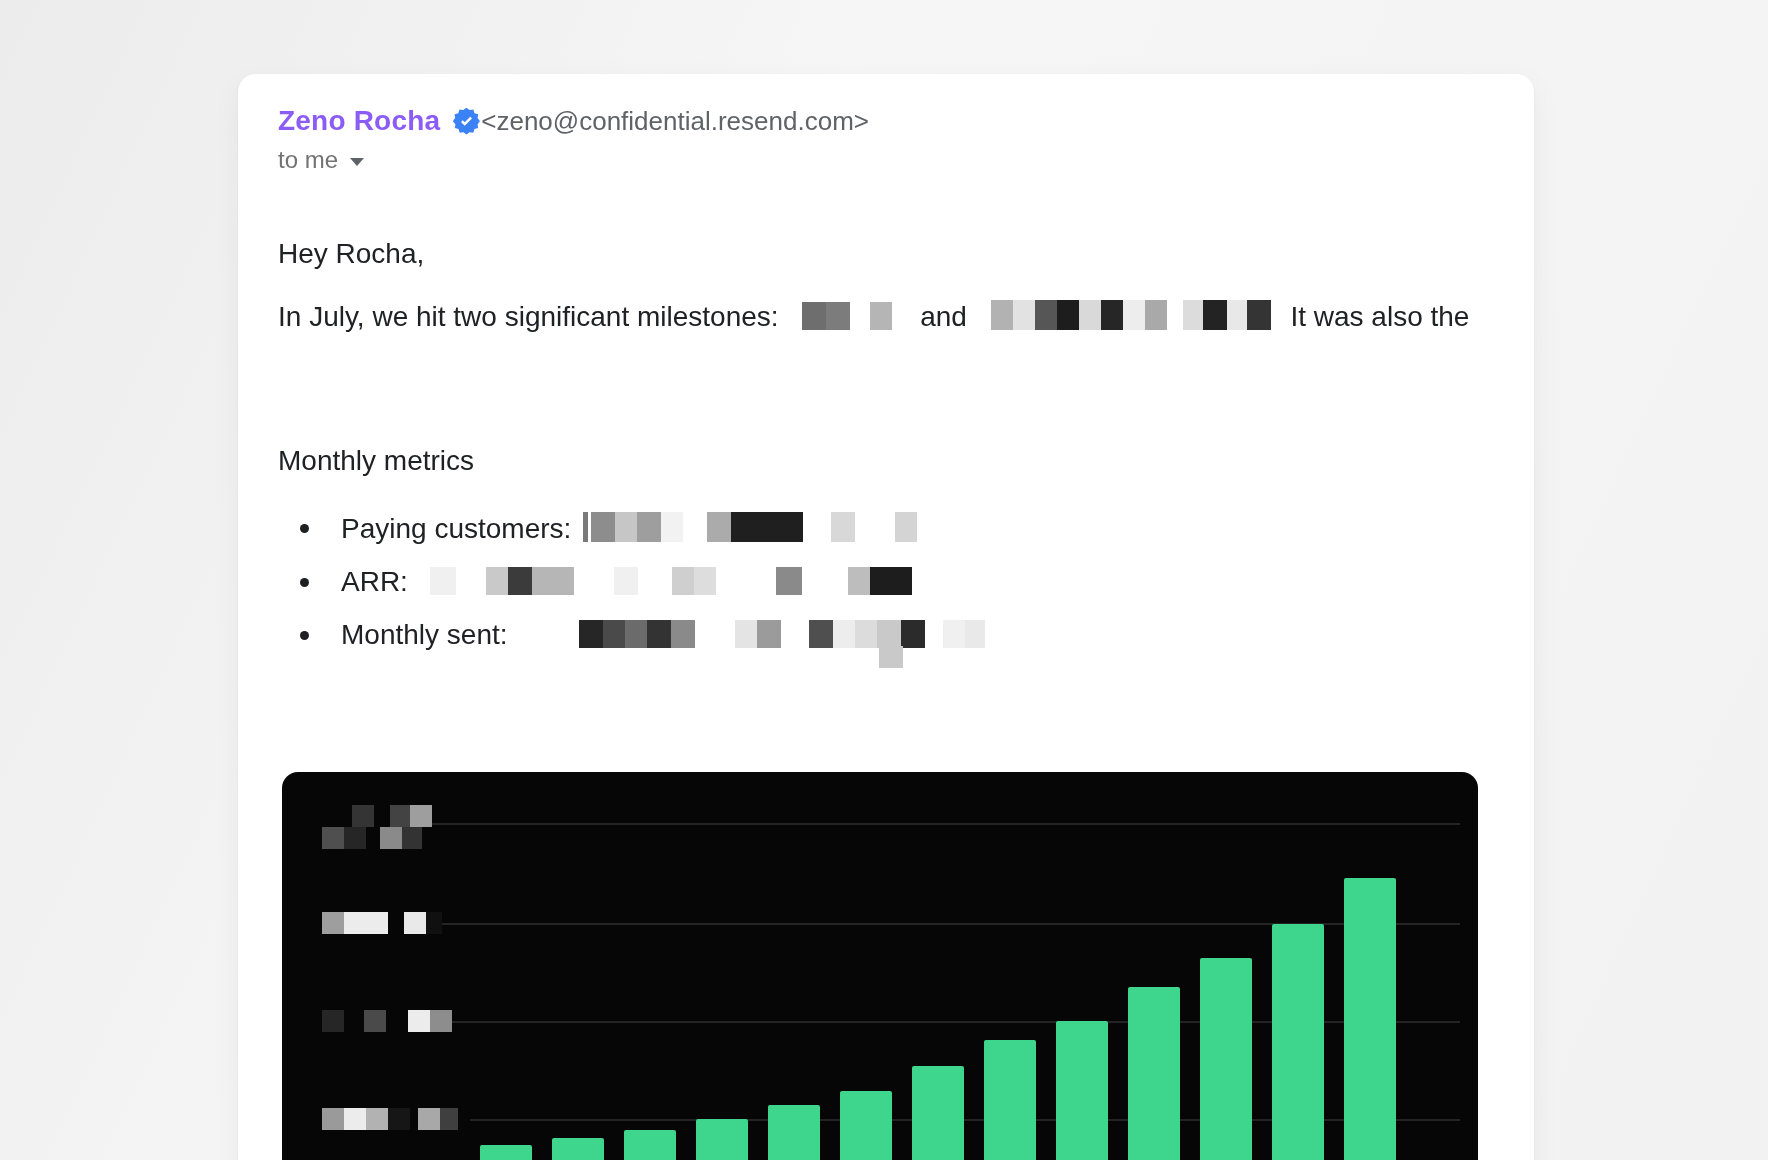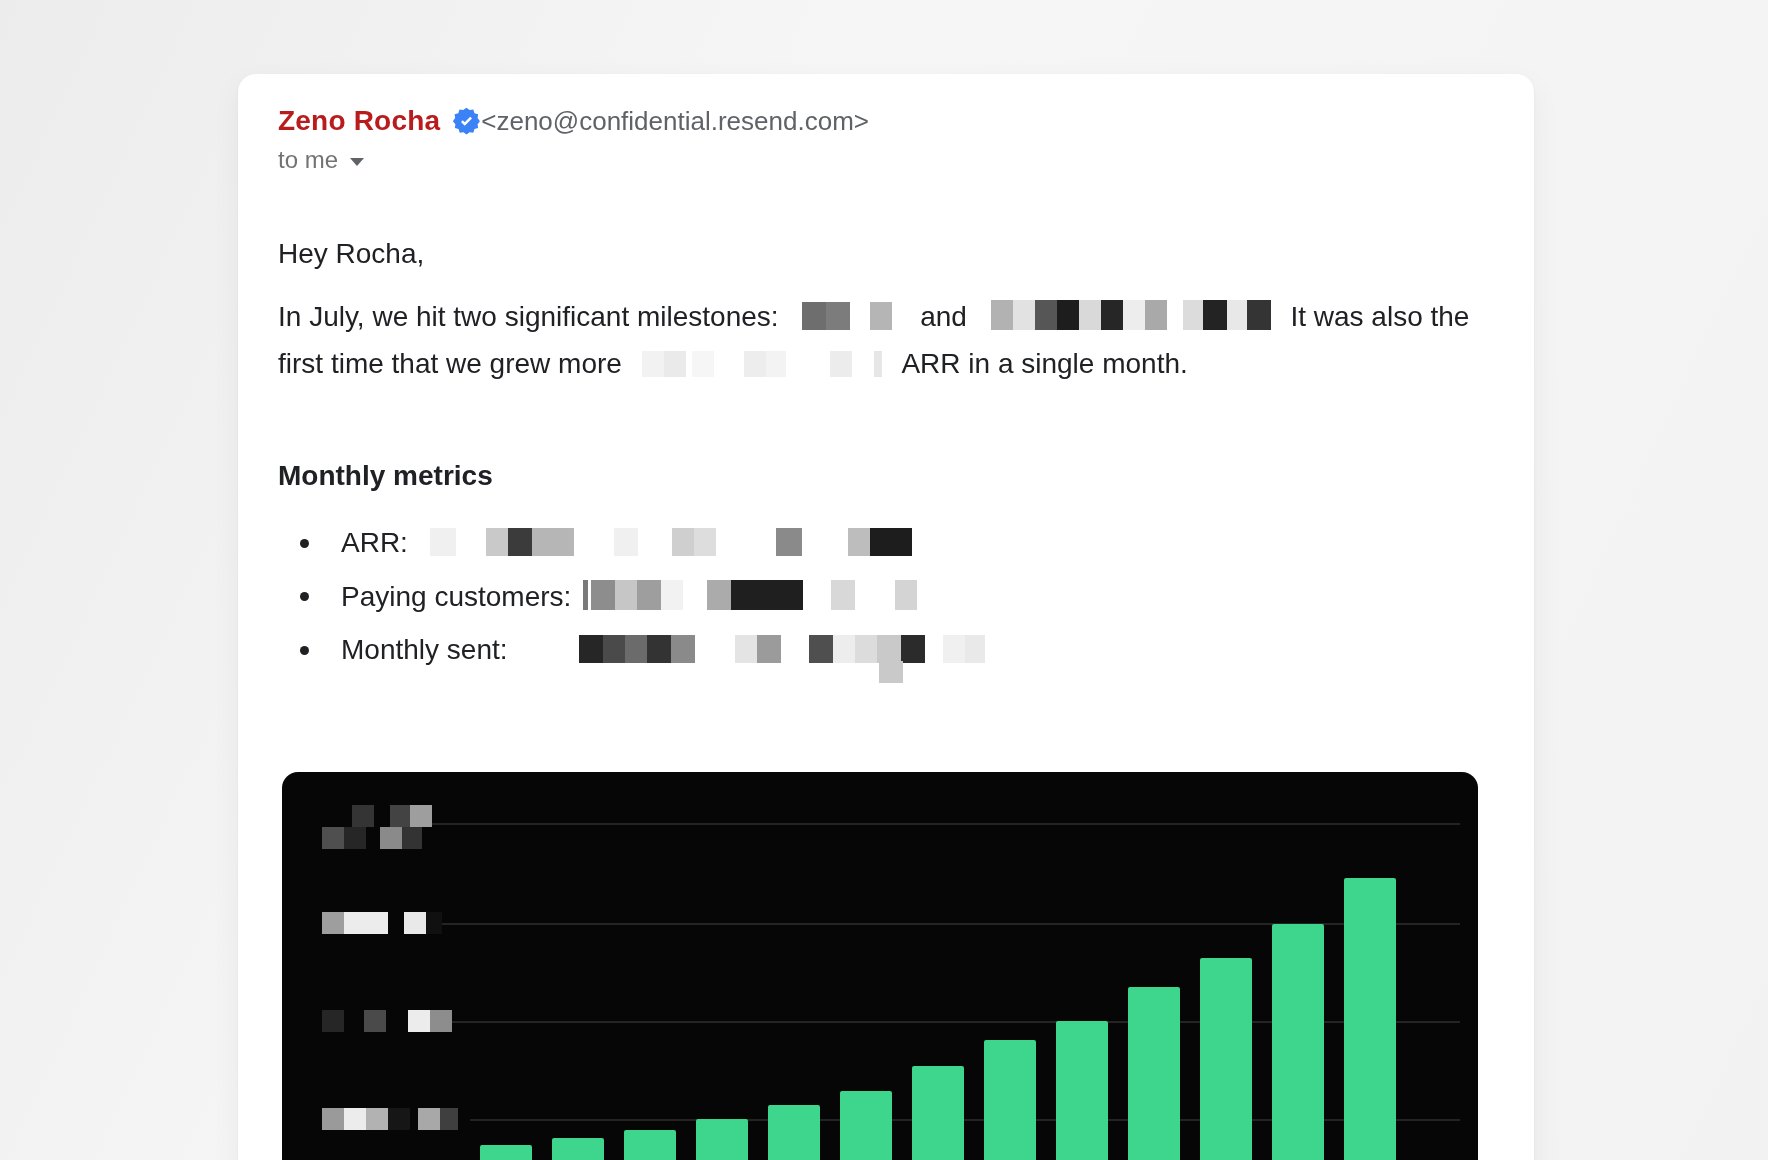--- a/index.html
+++ b/index.html
@@ -7,32 +7,32 @@
     width:1768px;height:1160px;overflow:hidden;position:relative;
     background:linear-gradient(115deg,#ececed 0%,#f6f6f7 38%,#f2f2f3 100%);
     font-family:"Liberation Sans",sans-serif;color:#202124;
   }
   .card{
     position:absolute;left:238px;top:74px;width:1296px;height:1260px;
     background:#ffffff;border-radius:18px;box-sizing:border-box;
     padding:30px 40px;box-shadow:0 1px 3px rgba(0,0,0,.05),0 10px 30px rgba(0,0,0,.05);
   }
   .sender-row{display:flex;align-items:center;line-height:34px;}
-  .sender-name{font-size:28px;font-weight:bold;color:#b91c1c;letter-spacing:.2px;}
+  .sender-name{font-size:28px;font-weight:bold;color:#8b5cf6;letter-spacing:.2px;}
   .badge{margin-left:12px;display:inline-flex;align-items:center;}
   .sender-address{font-size:26px;color:#5f6368;}
   .to-row{margin-top:8px;display:flex;align-items:center;font-size:24px;color:#737373;line-height:28px;}
   .caret{width:0;height:0;border-left:7px solid transparent;border-right:7px solid transparent;
     border-top:8px solid #5f6368;margin-left:12px;margin-top:4px;}
   .greeting{margin-top:60px;font-size:28px;line-height:40px;}
   .para1{margin-top:19px;font-size:28px;line-height:47px;white-space:nowrap;}
   .para2{margin-top:30px;font-size:28px;line-height:40px;}
   .line{white-space:nowrap;}
   a.body-link{color:#1a73e8;text-decoration:underline;cursor:pointer;}
-  .metrics-heading{margin-top:72px;font-size:28px;font-weight:bold;line-height:34px;}
+  .metrics-heading{margin-top:104px;font-size:28px;font-weight:normal;line-height:34px;}
   ul.metrics{list-style:none;margin:34px 0 0 0;padding:0;}
   ul.metrics li{position:relative;padding-left:63px;font-size:28px;line-height:32px;margin-bottom:21px;white-space:nowrap;}
   ul.metrics li .dot{position:absolute;left:22px;top:12px;width:9px;height:9px;border-radius:50%;background:#1f2023;}
   .mosaic{display:inline-flex;vertical-align:-4px;}
   .mosaic span{display:inline-block;}
   .msp{position:relative;display:inline-flex;}
   .hang{position:absolute;}
   .chart{
     position:absolute;left:44px;top:698px;width:1196px;height:540px;
     background:#060606;border-radius:16px;overflow:hidden;
@@ -84,81 +84,64 @@
           <span style="width: 22px; height: 30px; background: rgb(237, 237, 237);"></span>
           <span style="width: 22px; height: 30px; background: rgb(169, 169, 169);"></span>
           <span style="width: 16px; height: 30px;"></span>
           <span style="width: 20px; height: 30px; background: rgb(220, 220, 220);"></span>
           <span style="width: 24px; height: 30px; background: rgb(35, 35, 35);"></span>
           <span style="width: 20px; height: 30px; background: rgb(232, 232, 232);"></span>
           <span style="width: 24px; height: 30px; background: rgb(52, 52, 52);"></span>
         </span>
       <span style="margin-left:12px">It was also the</span>
     </div>
-    <div class="line">
-      <span>first time that we grew more</span>
-      <span class="mosaic" style="margin-left:12px">
-          <span style="width: 22px; height: 26px; background: rgb(242, 242, 242);"></span>
-          <span style="width: 22px; height: 26px; background: rgb(234, 234, 234);"></span>
-          <span style="width: 6px; height: 26px;"></span>
-          <span style="width: 22px; height: 26px; background: rgb(246, 246, 246);"></span>
-          <span style="width: 30px; height: 26px;"></span>
-          <span style="width: 22px; height: 26px; background: rgb(237, 237, 237);"></span>
-          <span style="width: 20px; height: 26px; background: rgb(243, 243, 243);"></span>
-          <span style="width: 44px; height: 26px;"></span>
-          <span style="width: 22px; height: 26px; background: rgb(236, 236, 236);"></span>
-          <span style="width: 22px; height: 26px;"></span>
-          <span style="width: 8px; height: 26px; background: rgb(230, 230, 230);"></span>
-        </span>
-      <span style="margin-left:12px">ARR in a single month.</span>
-    </div>
   </div>
 
 
   <div class="metrics-heading">Monthly metrics</div>
 
   <ul class="metrics">
+    <li>
+      <span class="dot"></span>
+      <span>Paying customers:</span>
+      <span class="mosaic" style="margin-left:4px">
+          <span style="width: 5px; height: 30px; background: rgb(122, 122, 122);"></span>
+          <span style="width: 3px; height: 30px;"></span>
+          <span style="width: 24px; height: 30px; background: rgb(141, 141, 141);"></span>
+          <span style="width: 22px; height: 30px; background: rgb(198, 198, 198);"></span>
+          <span style="width: 24px; height: 30px; background: rgb(158, 158, 158);"></span>
+          <span style="width: 22px; height: 30px; background: rgb(242, 242, 242);"></span>
+          <span style="width: 24px; height: 30px;"></span>
+          <span style="width: 24px; height: 30px; background: rgb(171, 171, 171);"></span>
+          <span style="width: 72px; height: 30px; background: rgb(31, 31, 31);"></span>
+          <span style="width: 28px; height: 30px;"></span>
+          <span style="width: 24px; height: 30px; background: rgb(216, 216, 216);"></span>
+          <span style="width: 40px; height: 30px;"></span>
+          <span style="width: 22px; height: 30px; background: rgb(212, 212, 212);"></span>
+        </span>
+    </li>
     <li>
       <span class="dot"></span>
       <span>ARR:</span>
       <span class="mosaic" style="margin-left:14px">
           <span style="width: 26px; height: 28px; background: rgb(240, 240, 240);"></span>
           <span style="width: 30px; height: 28px;"></span>
           <span style="width: 22px; height: 28px; background: rgb(201, 201, 201);"></span>
           <span style="width: 24px; height: 28px; background: rgb(59, 59, 59);"></span>
           <span style="width: 42px; height: 28px; background: rgb(182, 182, 182);"></span>
           <span style="width: 40px; height: 28px;"></span>
           <span style="width: 24px; height: 28px; background: rgb(240, 240, 240);"></span>
           <span style="width: 34px; height: 28px;"></span>
           <span style="width: 22px; height: 28px; background: rgb(207, 207, 207);"></span>
           <span style="width: 22px; height: 28px; background: rgb(221, 221, 221);"></span>
           <span style="width: 60px; height: 28px;"></span>
           <span style="width: 26px; height: 28px; background: rgb(138, 138, 138);"></span>
           <span style="width: 46px; height: 28px;"></span>
           <span style="width: 22px; height: 28px; background: rgb(189, 189, 189);"></span>
           <span style="width: 42px; height: 28px; background: rgb(29, 29, 29);"></span>
-        </span>
-    </li>
-    <li>
-      <span class="dot"></span>
-      <span>Paying customers:</span>
-      <span class="mosaic" style="margin-left:4px">
-          <span style="width: 5px; height: 30px; background: rgb(122, 122, 122);"></span>
-          <span style="width: 3px; height: 30px;"></span>
-          <span style="width: 24px; height: 30px; background: rgb(141, 141, 141);"></span>
-          <span style="width: 22px; height: 30px; background: rgb(198, 198, 198);"></span>
-          <span style="width: 24px; height: 30px; background: rgb(158, 158, 158);"></span>
-          <span style="width: 22px; height: 30px; background: rgb(242, 242, 242);"></span>
-          <span style="width: 24px; height: 30px;"></span>
-          <span style="width: 24px; height: 30px; background: rgb(171, 171, 171);"></span>
-          <span style="width: 72px; height: 30px; background: rgb(31, 31, 31);"></span>
-          <span style="width: 28px; height: 30px;"></span>
-          <span style="width: 24px; height: 30px; background: rgb(216, 216, 216);"></span>
-          <span style="width: 40px; height: 30px;"></span>
-          <span style="width: 22px; height: 30px; background: rgb(212, 212, 212);"></span>
         </span>
     </li>
     <li>
       <span class="dot"></span>
       <span>Monthly sent:</span>
       <span class="mosaic msp" style="margin-left:64px">
           <span class="hang" style="left: 300px; top: 26px; width: 24px; height: 22px; background: rgb(201, 201, 201);"></span>
           <span style="width: 24px; height: 28px; background: rgb(38, 38, 38);"></span>
           <span style="width: 22px; height: 28px; background: rgb(74, 74, 74);"></span>
           <span style="width: 22px; height: 28px; background: rgb(107, 107, 107);"></span>

